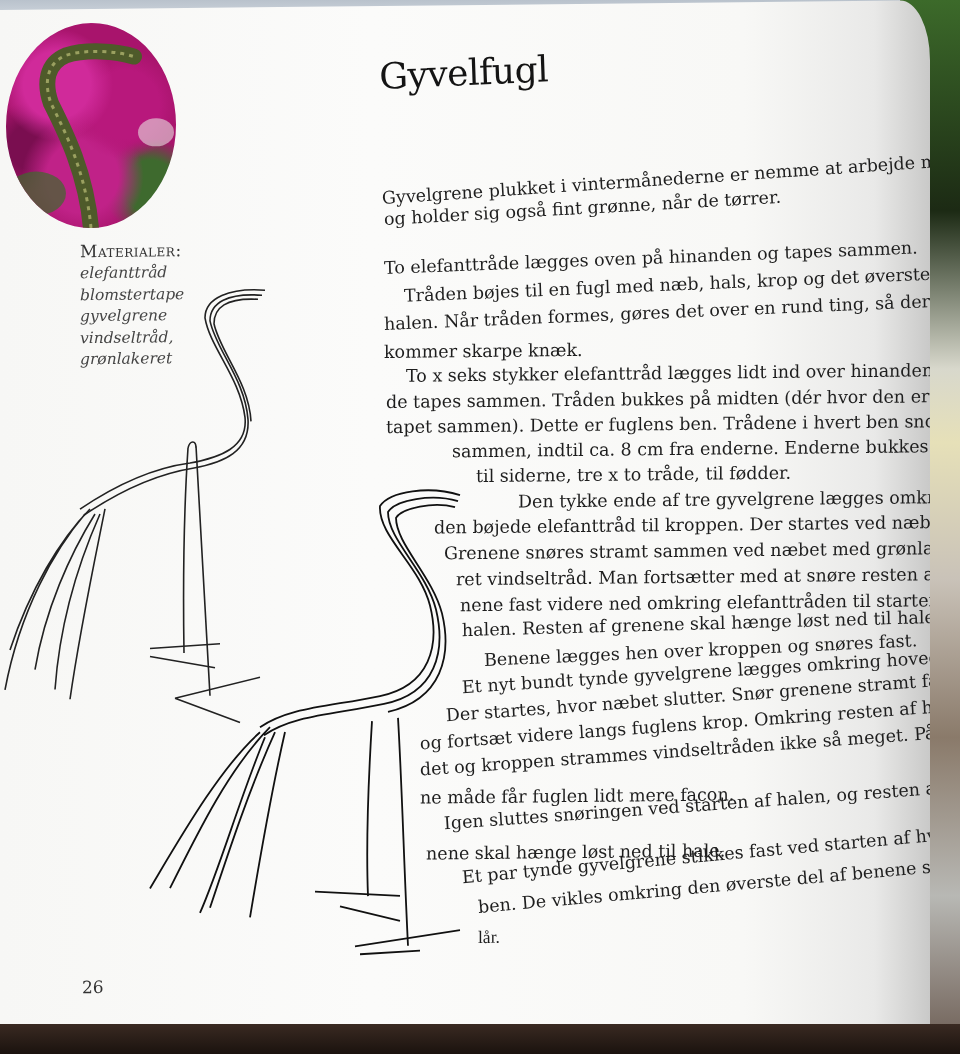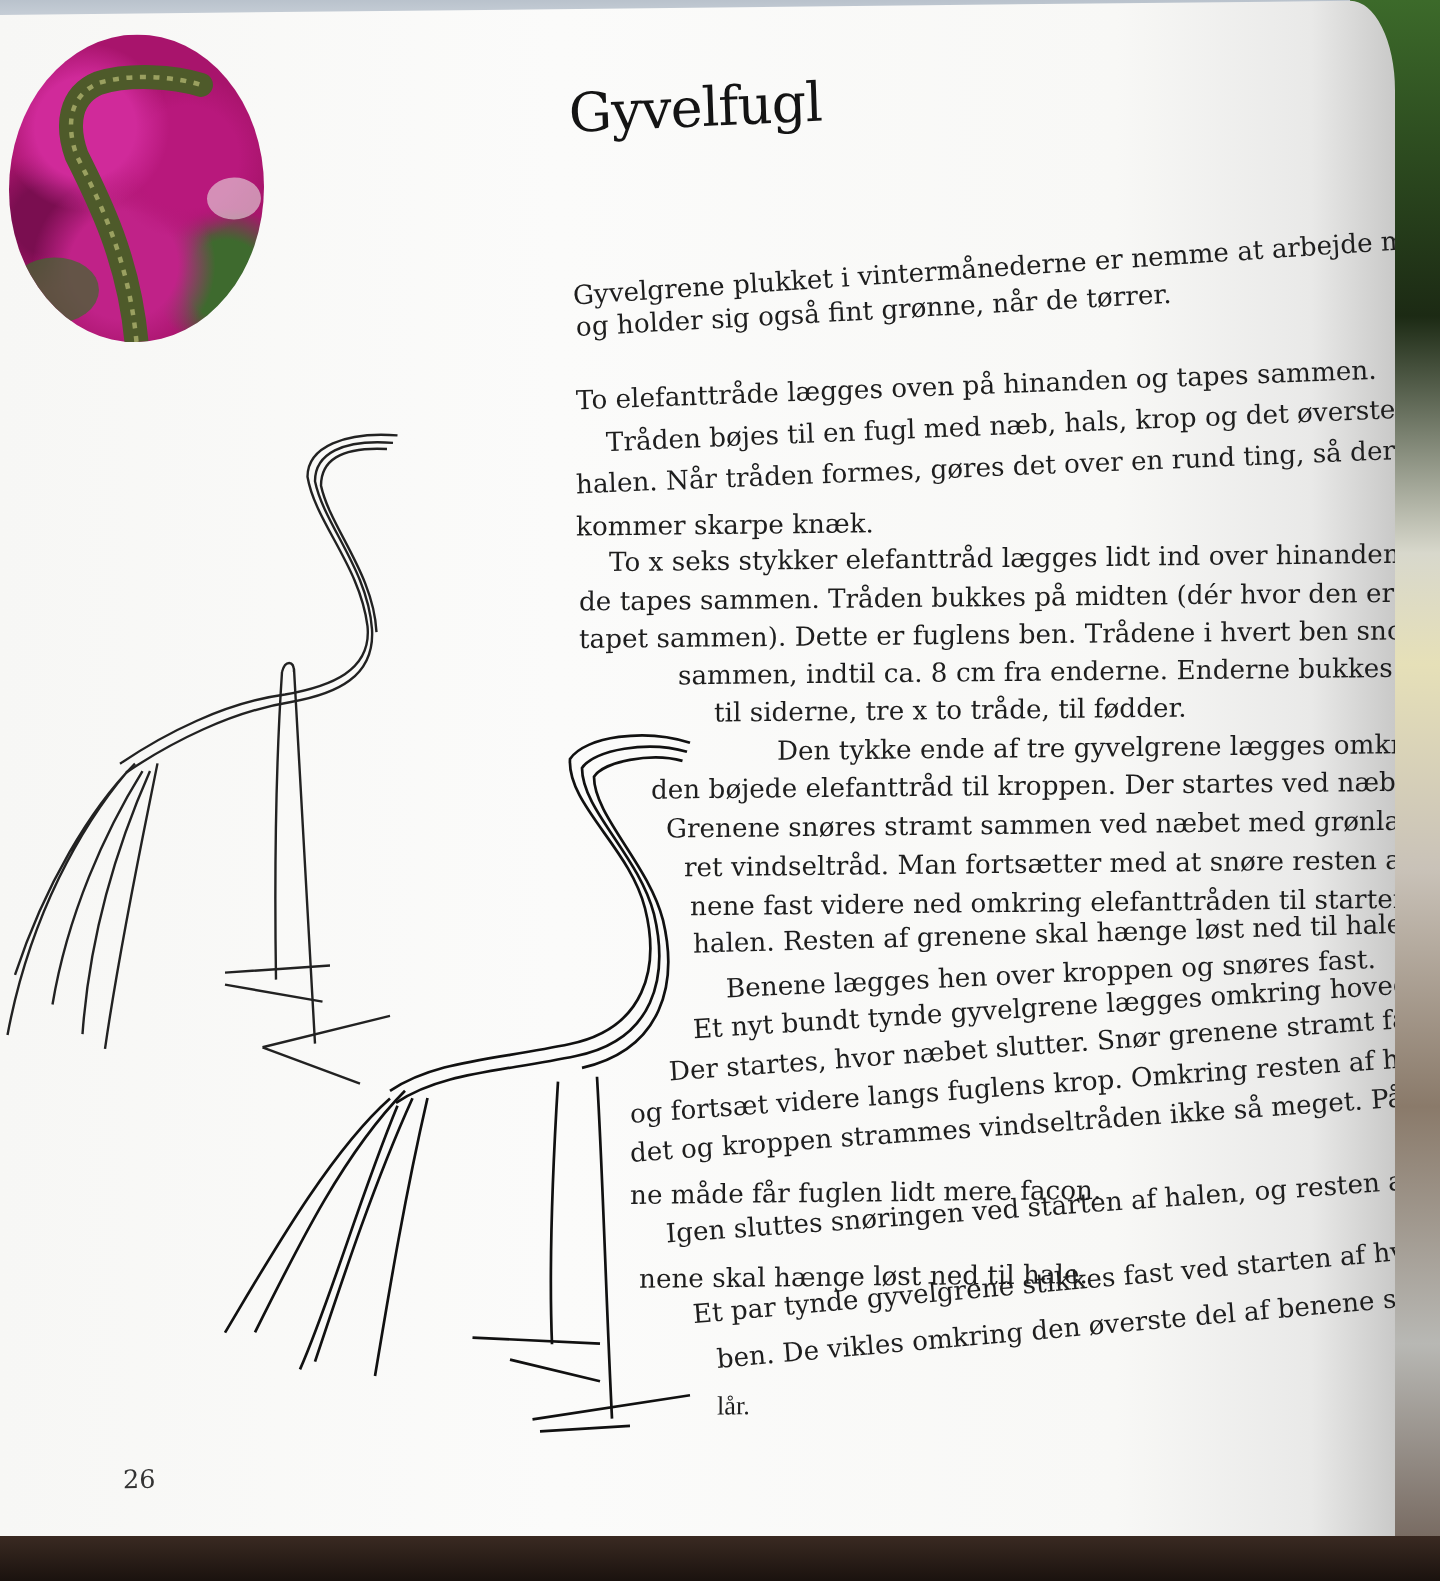--- a/index.html
+++ b/index.html
@@ -72,20 +72,28 @@
 
   <div class="photo">
     <svg width="170" height="205" viewBox="0 0 170 205">
       <path d="M85 205 C80 150 60 110 45 80 C38 60 40 40 60 32 C80 26 110 28 128 34" fill="none" stroke="#4e5a2a" stroke-width="16" stroke-linecap="round"></path>
       <path d="M85 205 C80 150 60 110 45 80 C38 60 40 40 60 32 C80 26 110 28 128 34" fill="none" stroke="#9aa060" stroke-width="3" stroke-dasharray="4 5"></path>
       <ellipse cx="30" cy="170" rx="30" ry="22" fill="#3d6a2c" opacity="0.7"></ellipse>
       <ellipse cx="150" cy="110" rx="18" ry="14" fill="#e8e0e0" opacity="0.6"></ellipse>
     </svg>
   </div>
 
+  <div class="materials">
+    <div class="heading">Materialer:</div>
+    <div class="item">elefanttråd</div>
+    <div class="item">blomstertape</div>
+    <div class="item">gyvelgrene</div>
+    <div class="item">vindseltråd,</div>
+    <div class="item">grønlakeret</div>
+  </div>
 
   <svg class="drawing" width="930" height="1030">
 
     <g fill="none" stroke="#222" stroke-width="1.6">
       <path d="M265 283 C230 280 205 290 205 310 C210 340 240 370 245 410 C248 440 220 450 190 455 C150 460 110 480 80 500"></path>
       <path d="M262 288 C228 285 210 295 210 313 C216 342 245 372 248 412 C250 444 224 455 194 460 C154 466 114 486 84 506"></path>
       <path d="M258 292 C226 290 214 300 214 316 C220 344 249 375 251 414"></path>
       <path d="M90 500 C60 530 30 580 10 640 M95 505 C70 545 45 600 35 660 M100 505 C80 550 60 610 55 680 M85 505 C55 540 20 600 5 680 M105 500 C95 550 80 620 70 690"></path>
       <path d="M188 440 C184 500 183 580 184 645 M196 438 C200 500 205 590 210 688 M188 440 C190 432 196 432 196 440"></path>
       <path d="M150 640 L220 636 M150 648 L215 660 M175 690 L260 670 M175 690 L240 715"></path>

